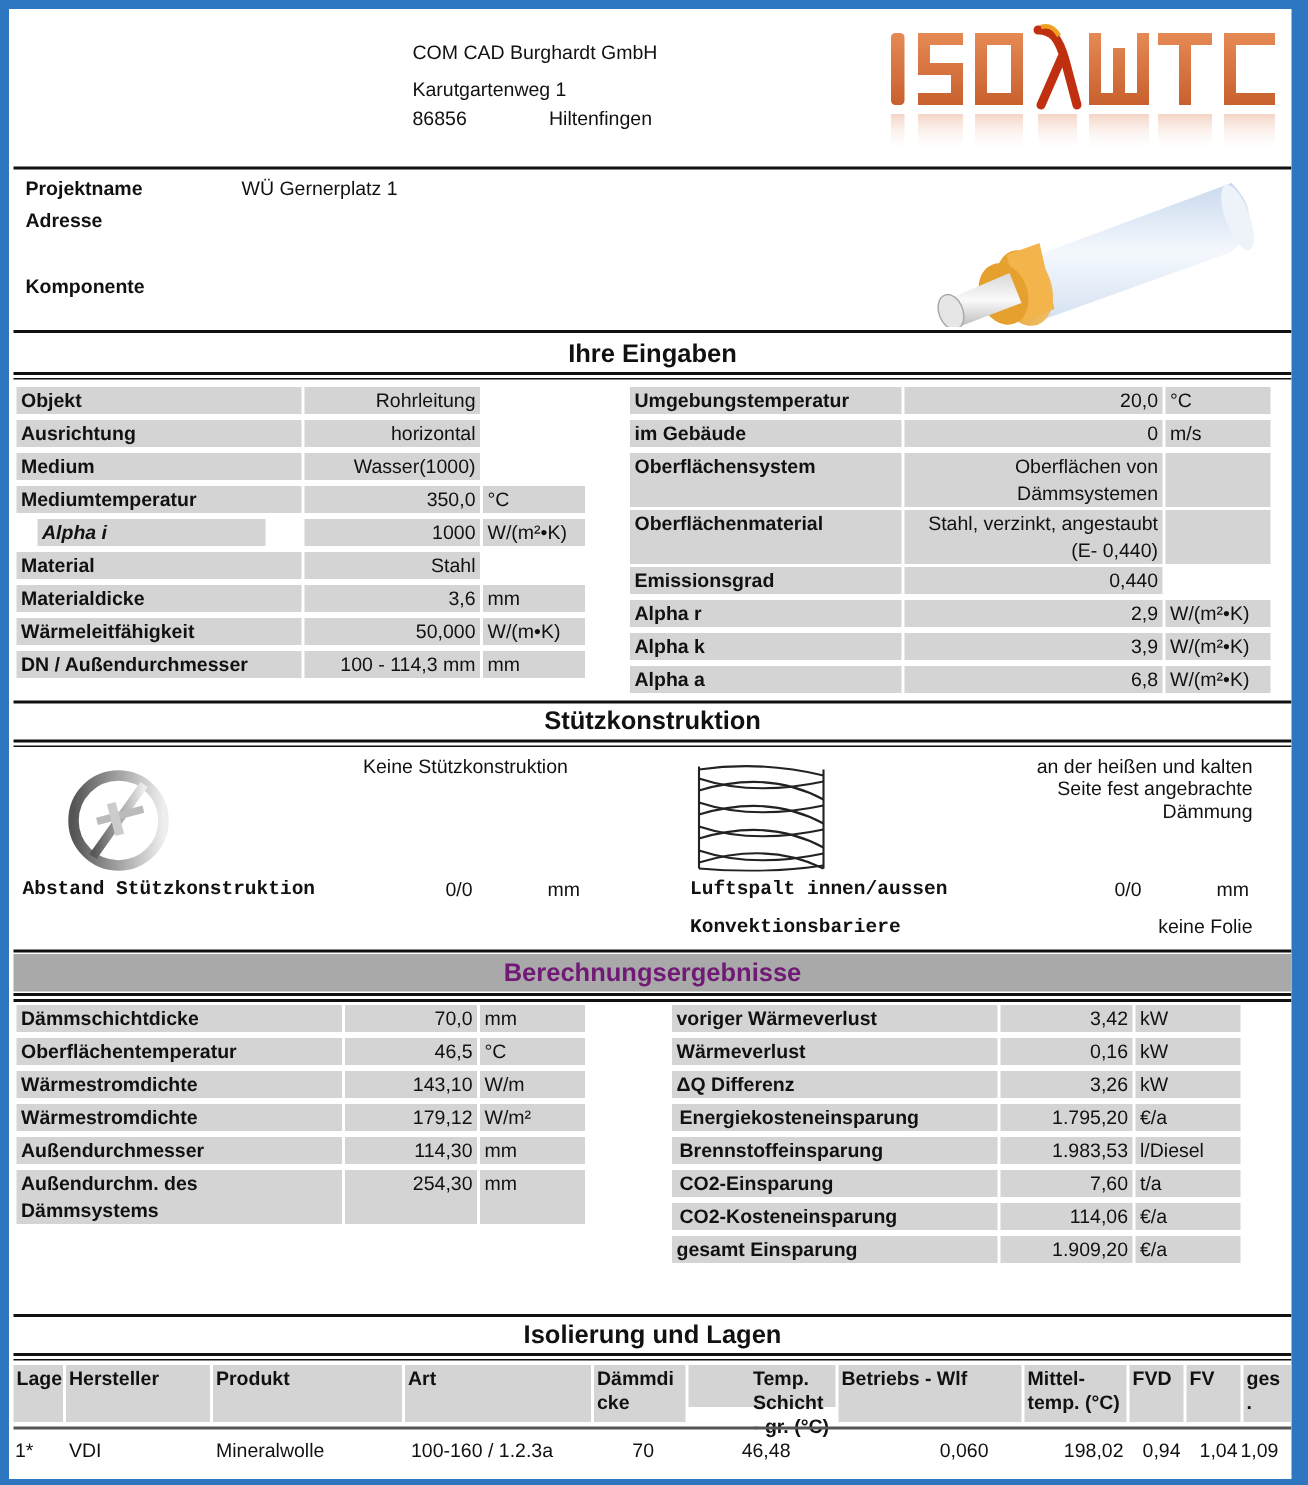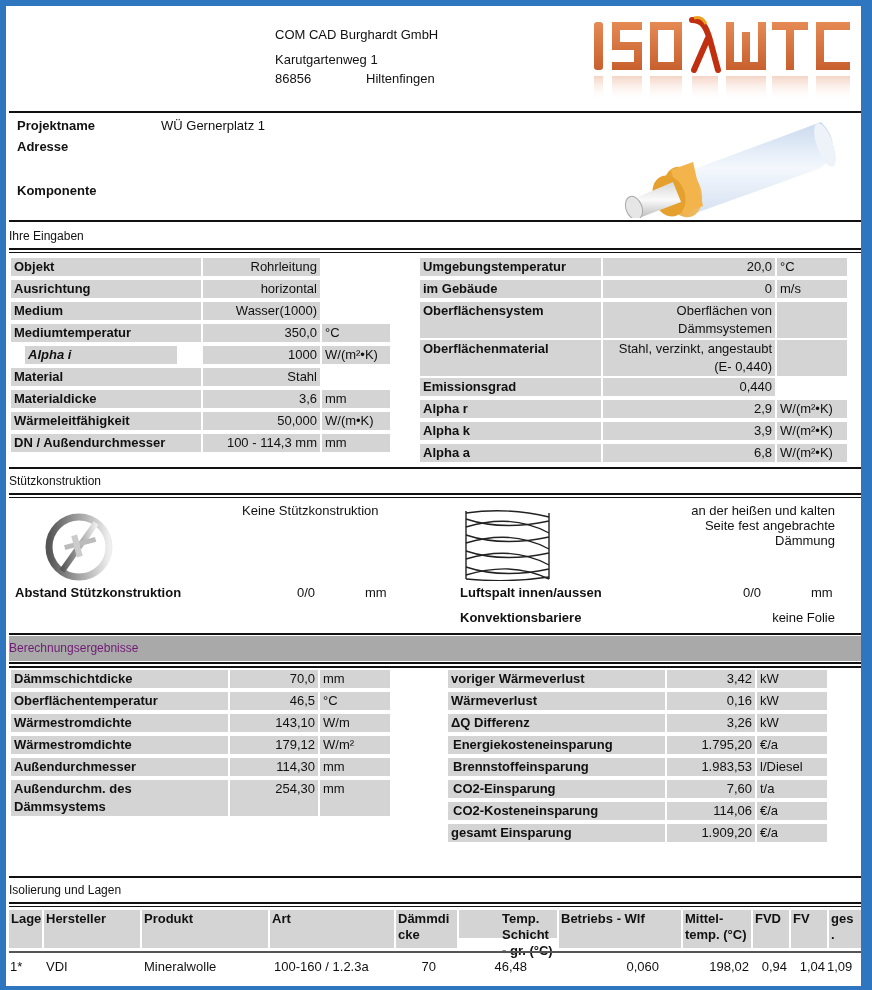--- a/index.html
+++ b/index.html
@@ -12,31 +12,31 @@
     .abs { position: absolute; }
     .hline { position: absolute; left: 3px; right: 0; height: 2px; background: #111; }
     .hline.thin { height: 1px; }
     
     .company { position: absolute; left: 269px; font-size: 13px; color: #111; }
     .logo { position: absolute; left: 580px; top: 2px; width: 275px; height: 98px; }
     
     .plabel { position: absolute; left: 11px; font-size: 13px; font-weight: bold; }
     .pval { position: absolute; left: 155px; font-size: 13px; }
     .section-title {
-      position: absolute; left: 3px; right: 0; 
-      font-size: 12px; font-weight: normal; color: #111;
+      position: absolute; left: 3px; right: 0; text-align: center;
+      font-size: 17px; font-weight: bold; color: #111;
     }
     .section-title.gray { background: #a9a9a9; color: #701a75; }
     
     .cell { position: absolute; background: #d4d4d4; font-size: 13px; line-height: 18px; padding: 0 3px; }
     .cell.lbl { font-weight: bold; }
     .cell.val { text-align: right; }
     .cell.unit { text-align: left; }
     .plain { position: absolute; font-size: 13px; }
-    .bold { font-weight: bold; }
+    .bold { font-weight: bold; font-family: Liberation Mono, monospace; }
     .th { position: absolute; background: #d4d4d4; font-size: 13px; font-weight: bold; line-height: 16px; padding: 1px 2px; top: 0; }
     .td { position: absolute; font-size: 13px; }
   </style>
 </head>
 <body>
 
 <div class="page">
 
   <div>
     <div class="company" style="top:21px;">COM CAD Burghardt GmbH</div>

